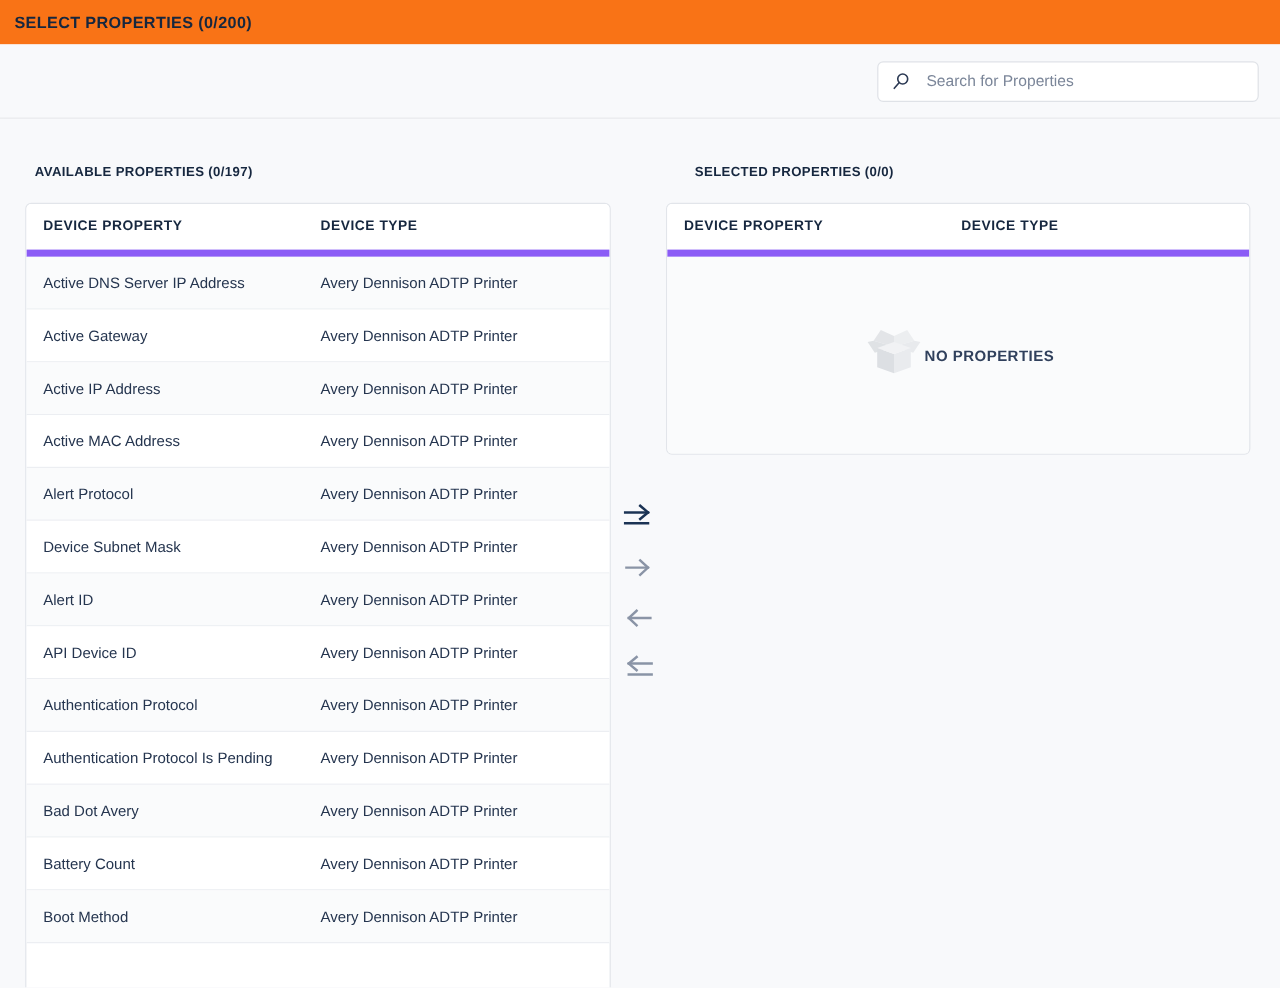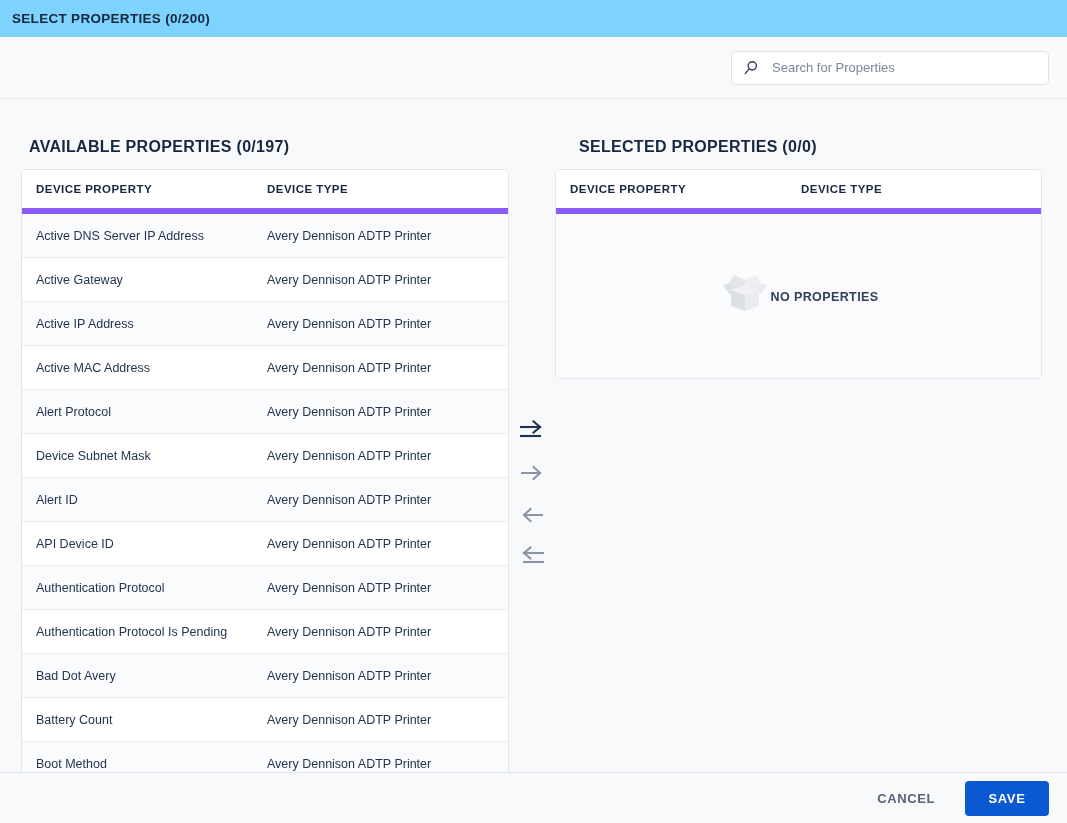--- a/index.html
+++ b/index.html
@@ -20,21 +20,21 @@
     height: 823px;
     position: relative;
     display: flex;
     flex-direction: column;
     background: #f8f9fb;
   }
 
   
   .title-band {
     height: 37px;
-    background: #7dd3fc;
+    background: #f97316;
     display: flex;
     align-items: center;
     padding: 0 0 0 12px;
     box-sizing: border-box;
     flex: 0 0 auto;
   }
   .title-band .dialog-title {
     font-size: 13.5px;
     font-weight: bold;
     letter-spacing: 0.3px;
@@ -91,21 +91,21 @@
   
   .body-area {
     flex: 1 1 auto;
     position: relative;
     background: #f8f9fb;
     overflow: hidden;
   }
 
   .panel-label {
     position: absolute;
-    font-size: 16px;
+    font-size: 11px;
     font-weight: bold;
     letter-spacing: 0.3px;
     color: #16273f;
   }
   .label-available { left: 29px; top: 39px; }
   .label-selected  { left: 565px; top: 39px; margin-left: 14px; }
 
   
   .table-card {
     position: absolute;
@@ -376,18 +376,14 @@
         <svg width="26" height="24" viewBox="0 0 26 24">
           <line x1="24" y1="8" x2="5" y2="8" stroke="#8a94a6" stroke-width="2.1" stroke-linecap="square"></line>
           <polyline points="11.5,2.5 5,8 11.5,13.5" fill="none" stroke="#8a94a6" stroke-width="2.1" stroke-linecap="square"></polyline>
           <line x1="24" y1="17" x2="5" y2="17" stroke="#8a94a6" stroke-width="2.1" stroke-linecap="square"></line>
         </svg>
       </button>
 
     </div>
   </div>
 
-  <div class="footer">
-    <button class="btn-cancel">CANCEL</button>
-    <button class="btn-save">SAVE</button>
-  </div>
 
 </div>
 
 </body></html>

